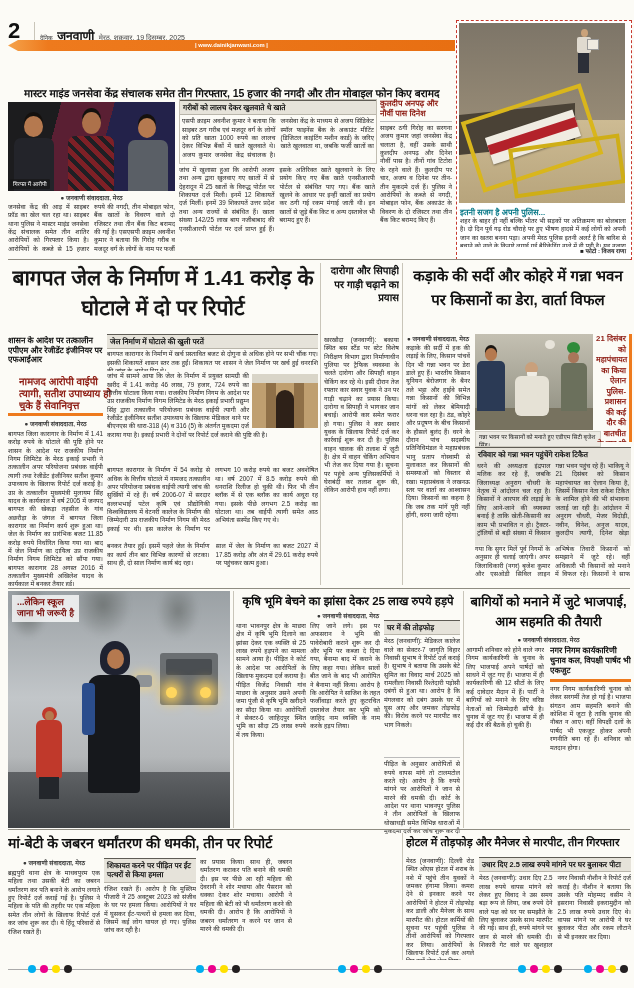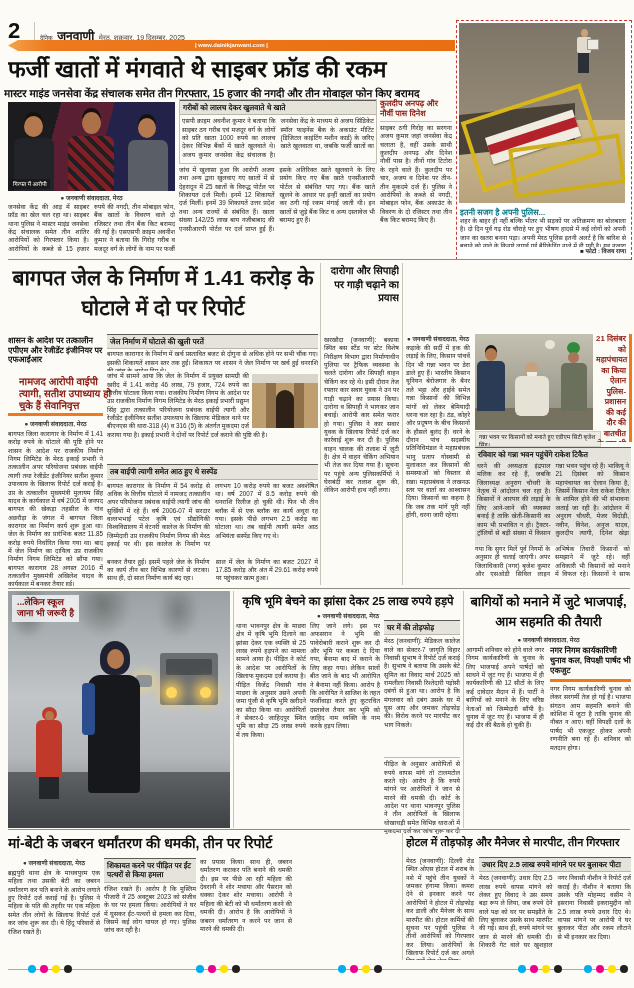--- a/index.html
+++ b/index.html
@@ -53,22 +53,21 @@
       <div class="abs" style="left:122px;top:6px;width:7px;height:8px;border-radius:50%;background:#caa27a;"></div>
       <div class="abs" style="left:118px;top:14px;width:14px;height:16px;background:#e0dacf;border-radius:2px;"></div>
       <div class="abs" style="left:128px;top:16px;width:10px;height:9px;background:#efeae0;border:1px solid #999;"></div>
       <div class="abs" style="left:119px;top:30px;width:11px;height:20px;background:#2c2f38;"></div>
     </div>
     <div class="abs" style="left:3px;top:185px;width:166px;height:10px;font-size:8px;font-weight:bold;color:#0c7b8a;">इतनी सजग है अपनी पुलिस...</div>
     <div class="abs bd" style="left:3px;top:196px;width:166px;height:30px;">शहर के बाहर ही नहीं बल्कि भीतर भी सड़कों पर अतिक्रमण का बोलबाला है। दो दिन पूर्व गढ़ रोड चौराहे पर हुए भीषण हादसे में कई लोगों को अपनी जान का खतरा बनना पड़ा। अपनी मेरठ पुलिस इतनी अलर्ट है कि बारिश से बचाने को नाले के किनारे लगाई गई बैरिकेडिंग नाले में ही पड़ी है। यह नजारा अति व्यस्त बेगमपुल क्षेत्र के पास मैटरनिटी अस्पताल के ठीक बाहर का है।</div>
     <div class="abs" style="left:3px;top:226px;width:166px;font-size:6px;font-weight:bold;text-align:right;color:#222;">■ फोटो : विजय राणा</div>
   </div>
 
-  <div class="abs hl" style="left:8px;top:52px;width:448px;height:32px;font-size:23px;white-space:nowrap;">फर्जी खातों में मंगवाते थे साइबर फ्रॉड की रकम</div>
-  <div class="abs hl" style="left:4px;top:86px;width:448px;height:13px;font-size:10.5px;white-space:nowrap;">मास्टर माइंड जनसेवा केंद्र संचालक समेत तीन गिरफ्तार, 15 हजार की नगदी और तीन मोबाइल फोन किए बरामद</div>
+  <div class="abs hl" style="left:24px;top:86px;width:448px;height:13px;font-size:10.5px;white-space:nowrap;">मास्टर माइंड जनसेवा केंद्र संचालक समेत तीन गिरफ्तार, 15 हजार की नगदी और तीन मोबाइल फोन किए बरामद</div>
 
   <div class="photo" style="left:8px;top:102px;width:167px;height:89px;background:linear-gradient(105deg,#1c1c1e 0 28%,#5a1f33 28% 56%,#23224a 56% 100%);">
     <div class="abs" style="left:16px;top:14px;width:19px;height:21px;border-radius:50%;background:#b5794f;box-shadow:0 -4px 0 0 #15110e;"></div>
     <div class="abs" style="left:6px;top:36px;width:40px;height:53px;background:#23242a;border-radius:7px 7px 0 0;"></div>
     <div class="abs" style="left:74px;top:10px;width:19px;height:22px;border-radius:50%;background:#ad714a;box-shadow:0 -4px 0 0 #15110e;"></div>
     <div class="abs" style="left:60px;top:34px;width:46px;height:55px;border-radius:7px 7px 0 0;background:repeating-linear-gradient(45deg,#7e2026 0 5px,#1f1f24 5px 9px);"></div>
     <div class="abs" style="left:130px;top:16px;width:18px;height:20px;border-radius:50%;background:#b5794f;box-shadow:0 -4px 0 0 #15110e;"></div>
     <div class="abs" style="left:120px;top:38px;width:40px;height:51px;background:#5a5f66;border-radius:7px 7px 0 0;"></div>
     <div class="chip">गिरफ्त में आरोपी</div>
   </div>
@@ -108,35 +107,35 @@
     <div class="bd" style="height:20px;padding:1px 0;">बागपत कारागार के निर्माण में खर्च प्रस्तावित बजट से दोगुना से अधिक होने पर सभी चौंक गए। इसकी शिकायतें शासन स्तर तक हुईं। शिकायत पर शासन ने जेल निर्माण पर खर्च हुई धनराशि की जांच के आदेश दिए थे।</div>
     <div class="bd" style="height:92px;padding-top:1px;">
       <span class="photo" style="float:right;position:relative;width:66px;height:54px;margin:2px 0 2px 3px;display:block;background:#bf9f70;">
         <span class="abs" style="left:0;top:0;width:100%;height:9px;background:#d9d5c8;display:block;"></span>
         <span class="abs" style="left:14px;top:9px;width:10px;height:45px;background:#8f7048;display:block;"></span>
         <span class="abs" style="left:42px;top:9px;width:10px;height:45px;background:#8f7048;display:block;"></span>
         <span class="abs" style="left:24px;top:16px;width:18px;height:38px;background:#2e2118;border-radius:9px 9px 0 0;display:block;"></span>
       </span>
       <span>जांच में सामने आया कि जेल के निर्माण में प्रयुक्त सामग्री की खरीद में 1.41 करोड़ 46 लाख, 79 हजार, 724 रुपये का वित्तीय घोटाला किया गया। राजकीय निर्माण निगम के आदेश पर उप्र राजकीय निर्माण निगम लिमिटेड के मेरठ इकाई प्रभारी प्रद्युम्न सिंह द्वारा तत्कालीन परियोजना प्रबंधक वाईपी त्यागी और रेजीडेंट इंजीनियर सतीश उपाध्याय के खिलाफ मेडिकल थाने पर बीएनएस की धारा-318 (4) व 316 (5) के अंतर्गत मुकदमा दर्ज कराया गया है। इकाई प्रभारी ने दोनों पर रिपोर्ट दर्ज कराने की पुष्टि की है।</span>
     </div>
-    <div class="band">तब वाईपी त्यागी समेत आठ हुए थे सस्पेंड</div>
     <div class="bd c2" style="height:74px;padding-top:2px;">बागपत कारागार के निर्माण में 54 करोड़ से अधिक के वित्तीय घोटाले में नामजद तत्कालीन अपर परियोजना प्रबंधक वाईपी त्यागी जांच की सुर्खियों में रहे हैं। वर्ष 2006-07 में सरदार वल्लभभाई पटेल कृषि एवं प्रौद्योगिकी विश्वविद्यालय में वेटनरी कालेज के निर्माण की जिम्मेदारी उप्र राजकीय निर्माण निगम की मेरठ इकाई पर थी। इस कालेज के निर्माण पर लगभग 10 करोड़ रुपये का बजट अवशेषित था। वर्ष 2007 में 8.5 करोड़ रुपये की धनराशि रिलीज हो चुकी थी। फिर भी तीन ब्लॉक में से एक ब्लॉक का कार्य अधूरा रह गया। इसके पीछे लगभग 2.5 करोड़ का घोटाला था। तब वाईपी त्यागी समेत आठ अभियंता सस्पेंड किए गए थे।</div>
     <div style="display:flex;gap:6px;margin-top:2px;">
       <div class="bd" style="width:50%;height:26px;">बनकर तैयार हुई। इसमें पहले जेल के निर्माण का कार्य तीन बार विभिन्न कारणों से लटका। साथ ही, दो साल निर्माण कार्य बंद रहा।</div>
       <div class="bd" style="width:50%;height:26px;">साल में जेल के निर्माण का बजट 2027 में 17.85 करोड़ और अंत में 29.61 करोड़ रुपये पर पहुंचकर खत्म हुआ।</div>
     </div>
   </div>
 
   <div class="abs vr" style="left:320px;top:263px;height:322px;"></div>
 
   <div class="abs hl" style="left:324px;top:264px;width:75px;height:64px;font-size:10px;line-height:1.35;text-align:right;">दारोगा और सिपाही पर गाड़ी चढ़ाने का प्रयास</div>
   <div class="abs bd" style="left:324px;top:336px;width:75px;height:250px;">खरखौदा (जनवाणी): बकाया स्थित बस स्टैंड पर स्टेट विशेष निरीक्षण विभाग द्वारा निर्माणाधीन पुलिया पर ट्रैफिक व्यवस्था के चलते दारोगा और सिपाही वाहन चेकिंग कर रहे थे। इसी दौरान तेज रफ्तार कार सवार युवक ने उन पर गाड़ी चढ़ाने का प्रयास किया। दारोगा व सिपाही ने भागकर जान बचाई। आरोपी कार समेत फरार हो गया। पुलिस ने कार सवार युवक के खिलाफ रिपोर्ट दर्ज कर कार्रवाई शुरू कर दी है। पुलिस वाहन चालक की तलाश में जुटी है। क्षेत्र में वाहन चेकिंग अभियान भी तेज कर दिया गया है। सूचना पर पहुंचे अन्य पुलिसकर्मियों ने घेराबंदी कर तलाश शुरू की, लेकिन आरोपी हाथ नहीं लगा।</div>
 
   <div class="abs vr" style="left:402px;top:263px;height:322px;"></div>
 
+  <div class="abs hl" style="left:406px;top:264px;width:224px;height:64px;font-size:15px;line-height:1.6;text-align:center;">कड़ाके की सर्दी और कोहरे में गन्ना भवन पर किसानों का डेरा, वार्ता विफल</div>
   <div class="abs byline" style="left:406px;top:334px;width:64px;">● जनवाणी संवाददाता, मेरठ</div>
   <div class="abs bd" style="left:406px;top:344px;width:64px;height:242px;">
     <span>कड़ाके की सर्दी में हक की लड़ाई के लिए, किसान पांचवें दिन भी गन्ना भवन पर डेरा डाले हुए हैं। भारतीय किसान यूनियन बेरोजगार के बैनर तले भट्टा और हाईवे समेत गन्ना किसानों की विभिन्न मांगों को लेकर बेमियादी धरना चल रहा है। ठंड, कोहरे और प्रदूषण के बीच किसानों के हौसले बुलंद हैं।</span>
     <span>धरने के दौरान पांच सदस्यीय प्रतिनिधिमंडल ने महाप्रबंधक भानु प्रताप गोस्वामी से मुलाकात कर किसानों की समस्याओं को विस्तार से रखा। महाप्रबंधक ने लखनऊ स्तर पर वार्ता का आश्वासन दिया। किसानों का कहना है कि जब तक मांगें पूरी नहीं होंगी, धरना जारी रहेगा।</span>
   </div>
 
   <div class="photo" style="left:475px;top:334px;width:118px;height:96px;background:linear-gradient(#c4c0b2,#8a8a7c);">
     <div class="abs" style="left:0;bottom:0;width:100%;height:22px;background:#77725f;"></div>
     <div class="abs" style="left:10px;top:14px;width:12px;height:13px;border-radius:50%;background:#b5794f;box-shadow:0 -3px 0 0 #191511;"></div>
     <div class="abs" style="left:2px;top:27px;width:28px;height:50px;background:#2b3a55;border-radius:5px 5px 0 0;"></div>

